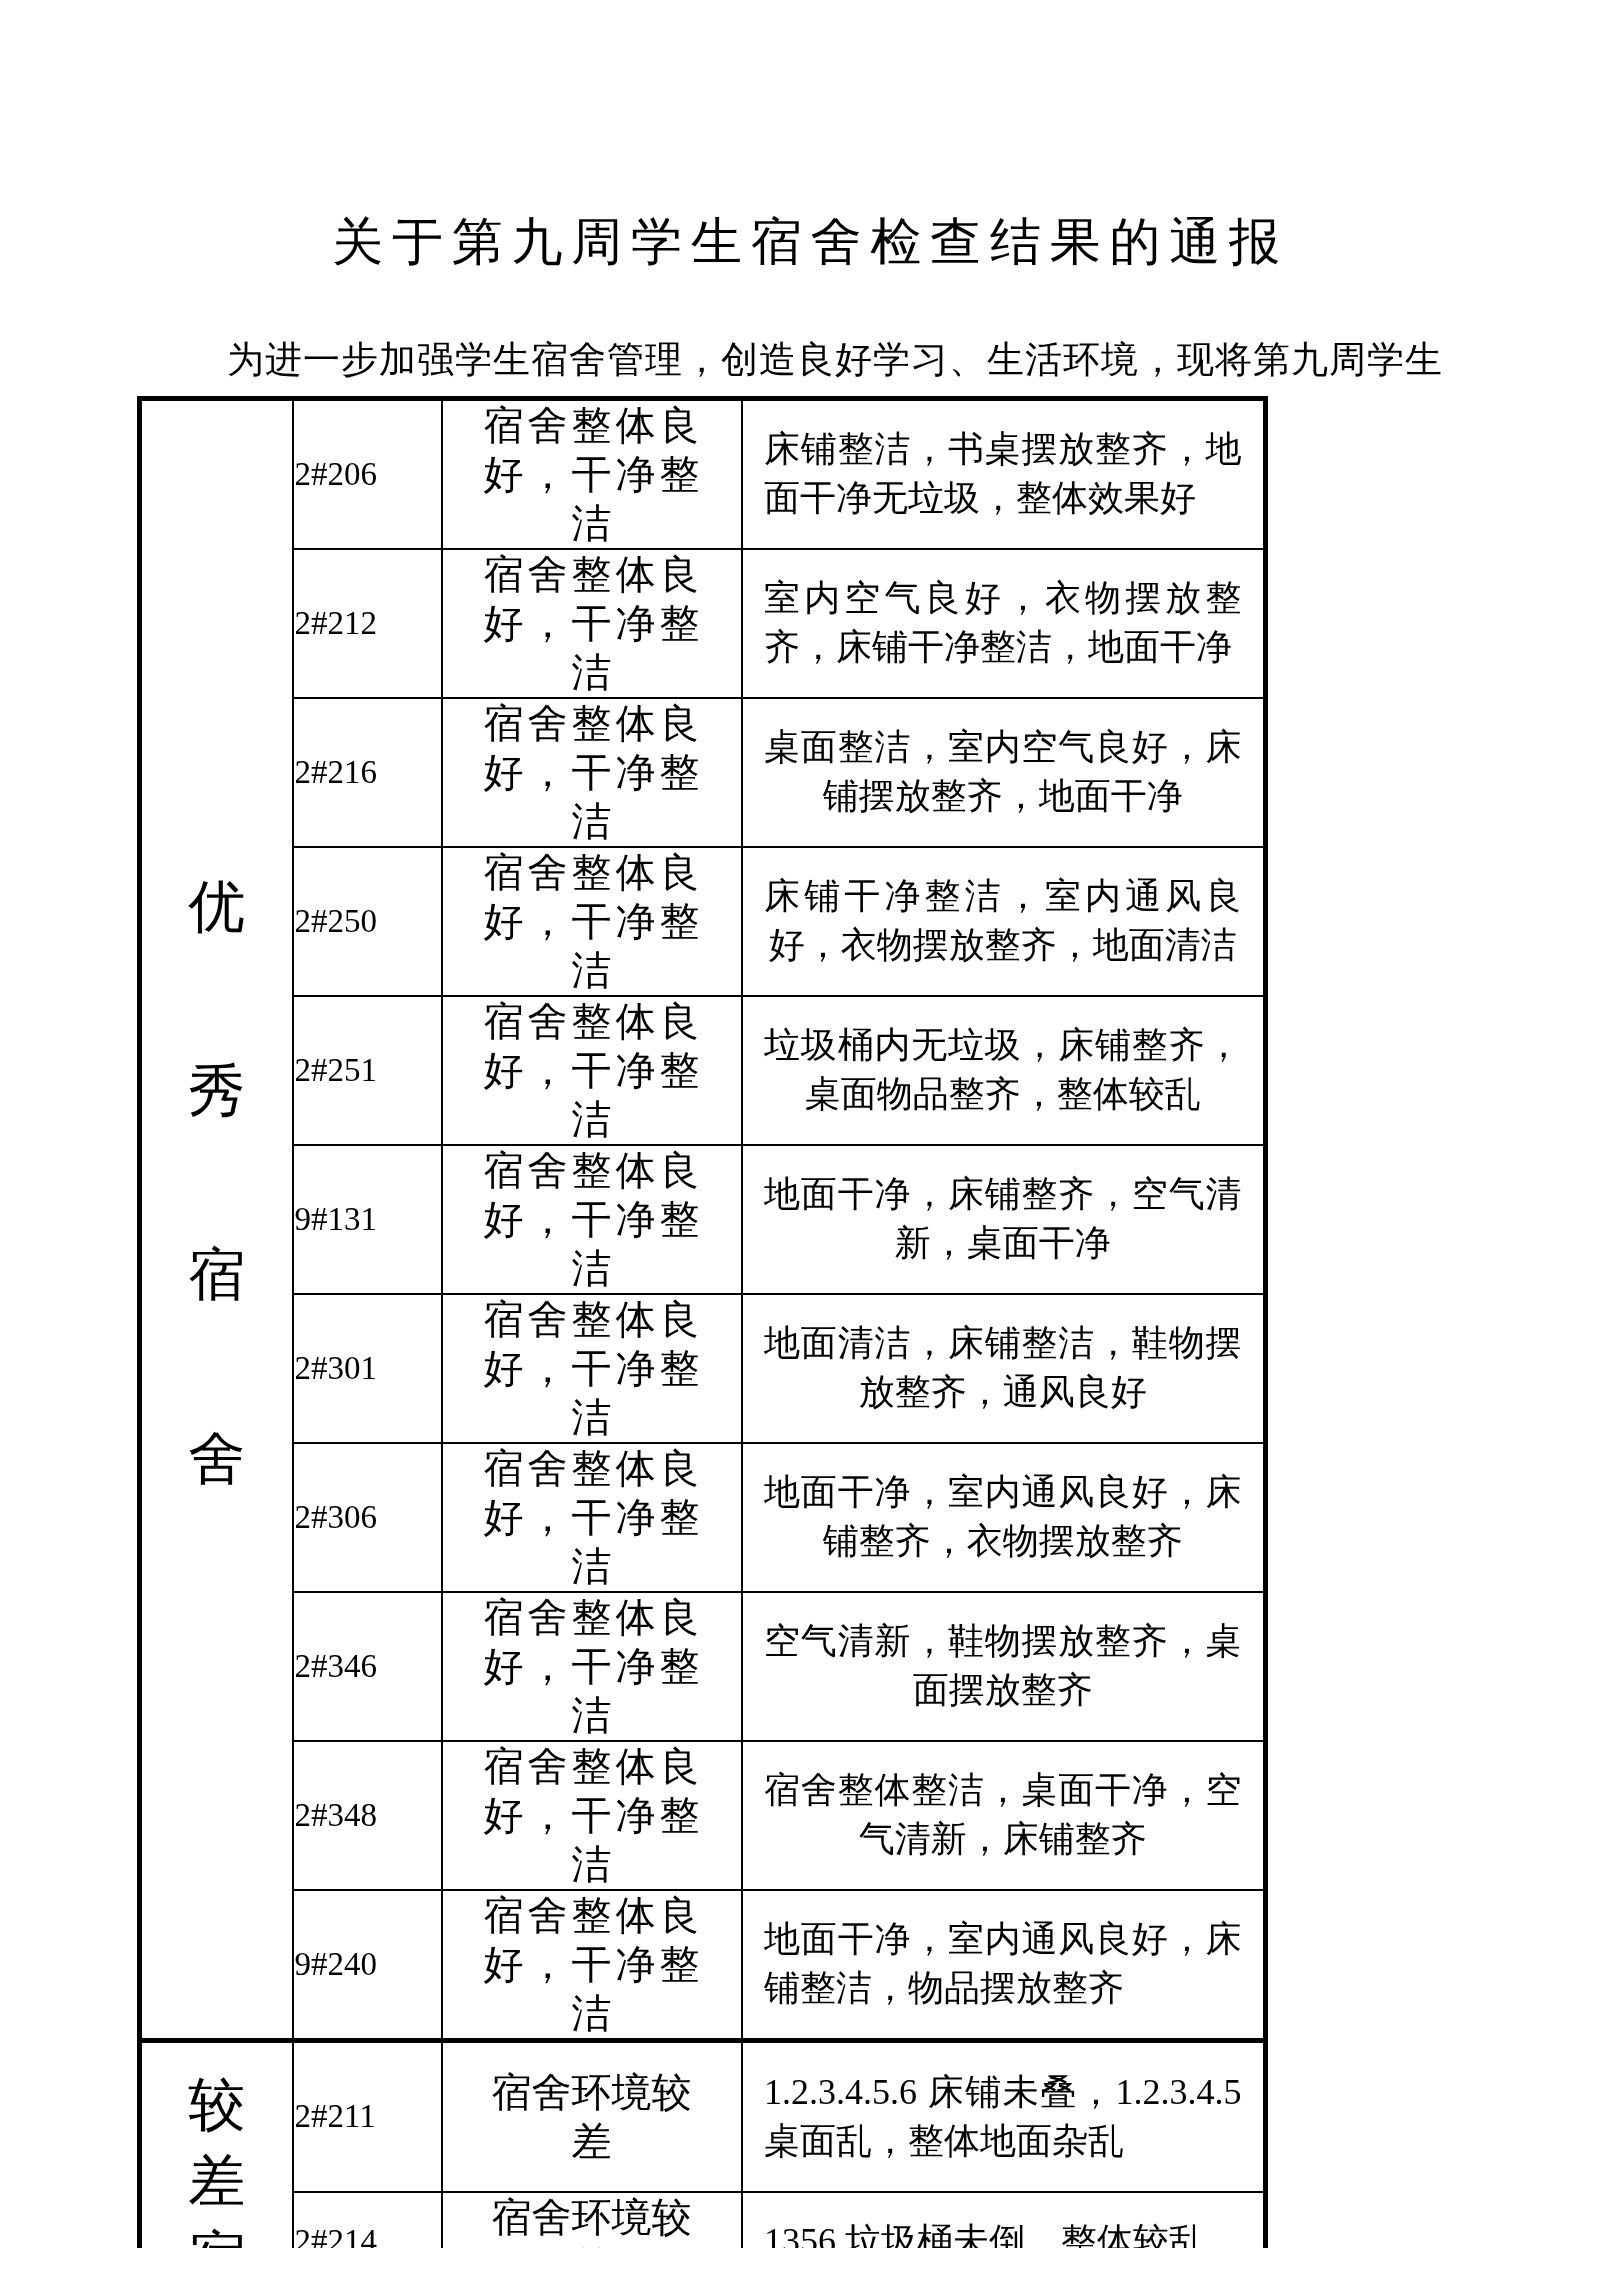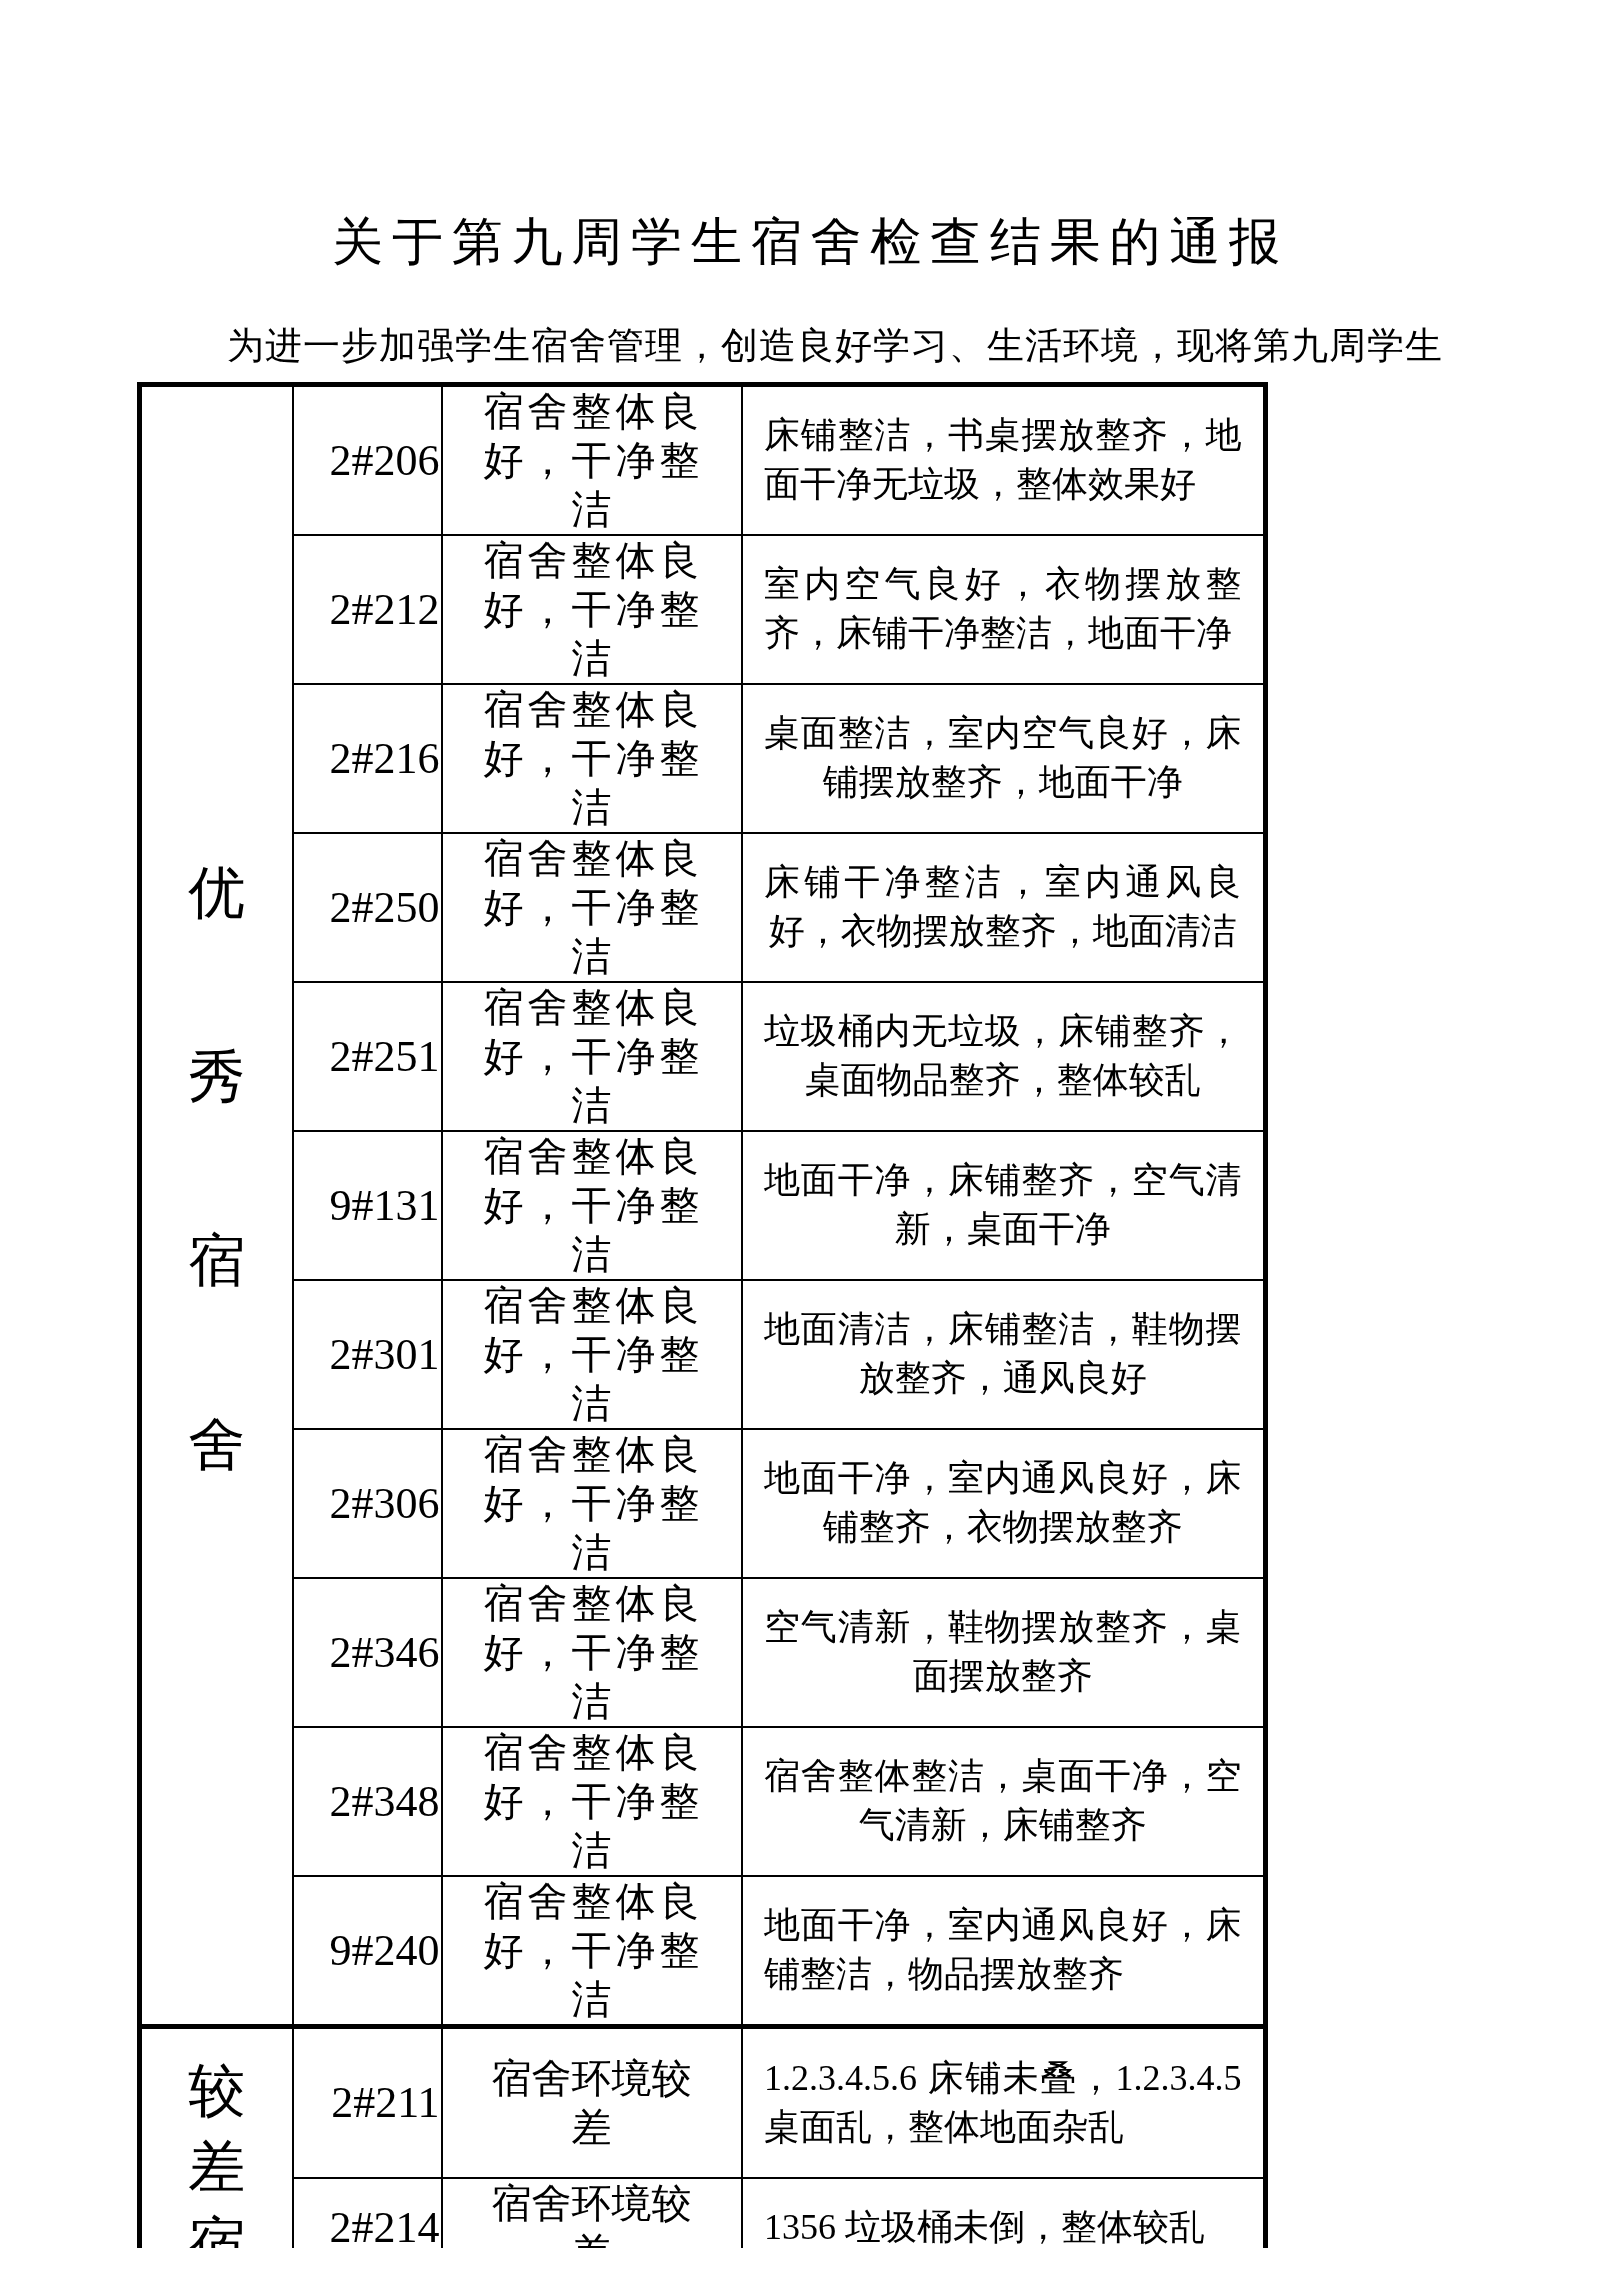--- a/index.html
+++ b/index.html
@@ -27,21 +27,21 @@
   .text-block {
     margin-left: 153px;
     margin-right: 152px;
   }
   .salutation {
     margin-top: 155px;
     font-size: 37px;
     line-height: 41px;
   }
   .para-line {
-    margin-top: 54px;
+    margin-top: 68px;
     font-size: 37px;
     line-height: 41px;
     letter-spacing: 1px;
     font-family: Liberation Serif, serif;
   }
   .para-line.indent {
     text-indent: 74px;
   }
   table.report {
     margin-left: 137px;
@@ -67,22 +67,22 @@
     display: flex;
     flex-direction: column;
     align-items: center;
     font-size: 57px;
     line-height: 61px;
   }
   .cat-stack.excellent { gap: 123px; transform: translateY(-37px); }
   .cat-stack.poor      { gap: 15.7px;  transform: translateY(13.7px); }
 
   td.room-cell {
-    text-align: right;
-    font-size: 44px;
+    text-align: left;
+    font-size: 33px;
     line-height: 39px;
   }
   td.status-cell {
     font-size: 40px;
     line-height: 49px;
     padding: 0 41px;
     text-align: justify;
     text-align-last: center;
   }
   td.status-cell.single {

